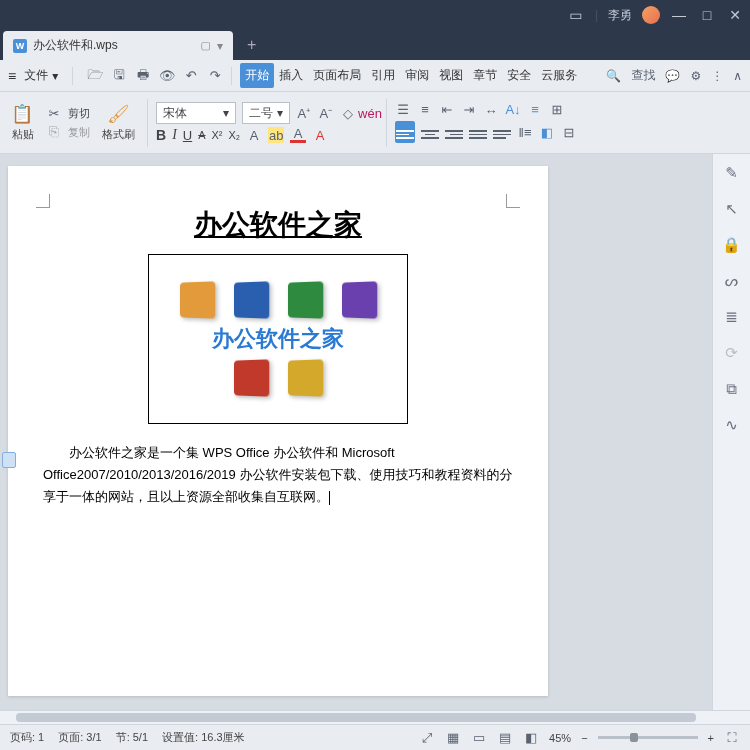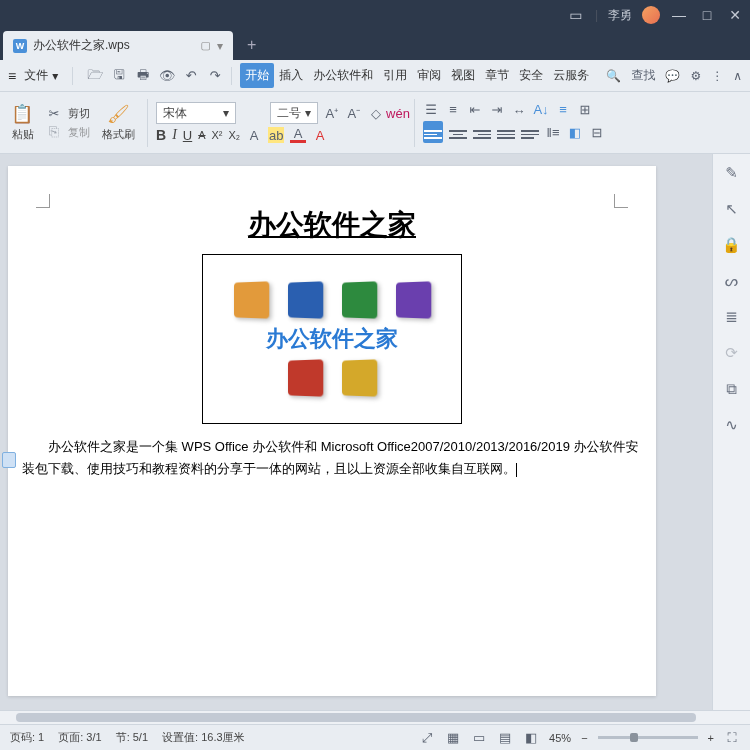--- a/index.html
+++ b/index.html
@@ -22,39 +22,39 @@
 .menubar .mtab { padding: 4px 5px; cursor: pointer; }
 .menubar .mtab.active { background: #4a90d9; color: #fff; border-radius: 2px; }
 .menubar .right { margin-left: auto; display: flex; align-items: center; gap: 10px; color: #5a6270; }
 .ribbon { background: #e9edf2; height: 62px; display: flex; align-items: center; padding: 4px 8px; gap: 8px; border-bottom: 1px solid #cfd6de; font-size: 11px; color: #444; }
 .grp { display: flex; flex-direction: column; gap: 3px; justify-content: center; }
 .r2 { display: flex; align-items: center; gap: 6px; }
 .big-btn { display: flex; flex-direction: column; align-items: center; gap: 2px; padding: 2px 4px; }
 .big-btn .ic { width: 22px; height: 22px; display: flex; align-items: center; justify-content: center; font-size: 18px; color: #4a90d9; }
 .vdiv { width: 1px; height: 48px; background: #cfd6de; }
 .sel { background: #fff; border: 1px solid #b8c0ca; height: 22px; display: flex; align-items: center; padding: 0 6px; font-size: 12px; min-width: 80px; justify-content: space-between; }
-.sel.small { min-width: 48px; margin-left: 28px; }
+.sel.small { min-width: 48px; }
 .ic-sm { width: 16px; height: 16px; display: inline-flex; align-items: center; justify-content: center; font-size: 13px; color: #5a6270; }
 .fmt-row { display: flex; gap: 6px; align-items: center; }
 .bold { font-weight: bold; font-size: 14px; }
 .ital { font-style: italic; font-family: serif; font-size: 14px; }
 .und { text-decoration: underline; font-size: 13px; }
 .align-btn { width: 18px; height: 16px; display: inline-flex; flex-direction: column; justify-content: center; gap: 2px; }
 .align-btn span { height: 1.5px; background: #5a6270; }
 .align-btn.active span { background: #fff; }
 .align-wrap.active { background: #4a90d9; padding: 1px; border-radius: 2px; }
 .workspace { flex: 1; display: flex; overflow: hidden; }
 .canvas-area { flex: 1; background: #d7dce3; position: relative; overflow: hidden; }
-.page { position: absolute; left: 8px; top: 12px; width: 648px; height: 530px; background: #fff; box-shadow: 0 1px 3px rgba(0,0,0,0.15); padding: 40px 14px; }
+.page { position: absolute; left: 8px; top: 12px; width: 540px; height: 530px; background: #fff; box-shadow: 0 1px 3px rgba(0,0,0,0.15); padding: 40px 35px; }
 .page h1 { text-align: center; font-size: 28px; font-family: SimSun, serif; text-decoration: underline; font-weight: bold; margin-bottom: 10px; }
 .imgbox { width: 260px; height: 170px; border: 1px solid #000; margin: 6px auto; display: flex; flex-direction: column; align-items: center; justify-content: center; gap: 6px; }
 .icon-row { display: flex; gap: 18px; }
 .soft-icon { width: 36px; height: 36px; border-radius: 4px; transform: perspective(100px) rotateY(-12deg); box-shadow: 2px 2px 4px rgba(0,0,0,0.25); }
 .logo-text { color: #2a7ad4; font-size: 22px; font-family: SimSun, serif; font-weight: bold; }
-.body-text { font-size: 13px; font-family: SimSun, serif; line-height: 1.7; text-indent: 2em; margin-top: 12px; }
+.body-text { font-size: 13px; font-family: SimSun, serif; line-height: 1.7; text-indent: 2em; margin-top: 18px; }
 .cursor { display: inline-block; width: 1px; height: 14px; background: #000; vertical-align: middle; }
 .corner { position: absolute; width: 14px; height: 14px; }
 .corner.tl { top: 28px; left: 28px; border-left: 1px solid #999; border-top: 1px solid #999; transform: rotate(180deg); }
 .corner.tr { top: 28px; right: 28px; border-right: 1px solid #999; border-top: 1px solid #999; transform: rotate(180deg); }
 .gutter-icon { position: absolute; left: -6px; top: 286px; width: 14px; height: 16px; background: #cfe1f5; border: 1px solid #7fb0e0; border-radius: 2px; }
 .sidepanel { width: 38px; background: #eef1f5; border-left: 1px solid #cfd6de; display: flex; flex-direction: column; align-items: center; padding-top: 10px; gap: 18px; color: #6a7280; font-size: 15px; }
 .hscroll { height: 14px; background: #eef1f5; border-top: 1px solid #cfd6de; position: relative; }
 .hscroll .thumb { position: absolute; left: 16px; top: 2px; width: 680px; height: 9px; background: #c3cad4; border-radius: 4px; }
 .statusbar { height: 26px; background: #e9edf2; border-top: 1px solid #cfd6de; display: flex; align-items: center; padding: 0 10px; font-size: 11px; color: #444; gap: 14px; }
 .statusbar .right { margin-left: auto; display: flex; align-items: center; gap: 10px; }
@@ -72,21 +72,21 @@
     <span class="avatar"></span>
     <span class="win-btn">—</span>
     <span class="win-btn">□</span>
     <span class="win-btn">✕</span>
   </div>
 </div>
 
 <div class="tab-row">
   <div class="doc-tab">
     <span class="icon">W</span>
-    <span>办公软件之家.wps</span>
+    <span>办公软件和.wps</span>
     <span style="margin-left:auto;color:#888;font-size:11px">▢</span>
     <span style="color:#888">▾</span>
   </div>
   <div class="tab-add">+</div>
 </div>
 
 <div class="menubar">
   <span class="ham">≡</span>
   <div class="file">
     <span>文件</span>
@@ -98,21 +98,21 @@
     <span class="ic-sm">🖫</span>
     <span class="ic-sm">🖶</span>
     <span class="ic-sm">👁</span>
     <span class="ic-sm">↶</span>
     <span class="ic-sm">↷</span>
   </div>
   <span class="sep"></span>
   <div class="tabs">
     <span class="mtab active">开始</span>
     <span class="mtab">插入</span>
-    <span class="mtab">办公软件和</span>
+    <span class="mtab">页面布局</span>
     <span class="mtab">引用</span>
     <span class="mtab">审阅</span>
     <span class="mtab">视图</span>
     <span class="mtab">章节</span>
     <span class="mtab">安全</span>
     <span class="mtab">云服务</span>
   </div>
   <div class="right">
     <span>🔍</span>
     <span>查找</span>

